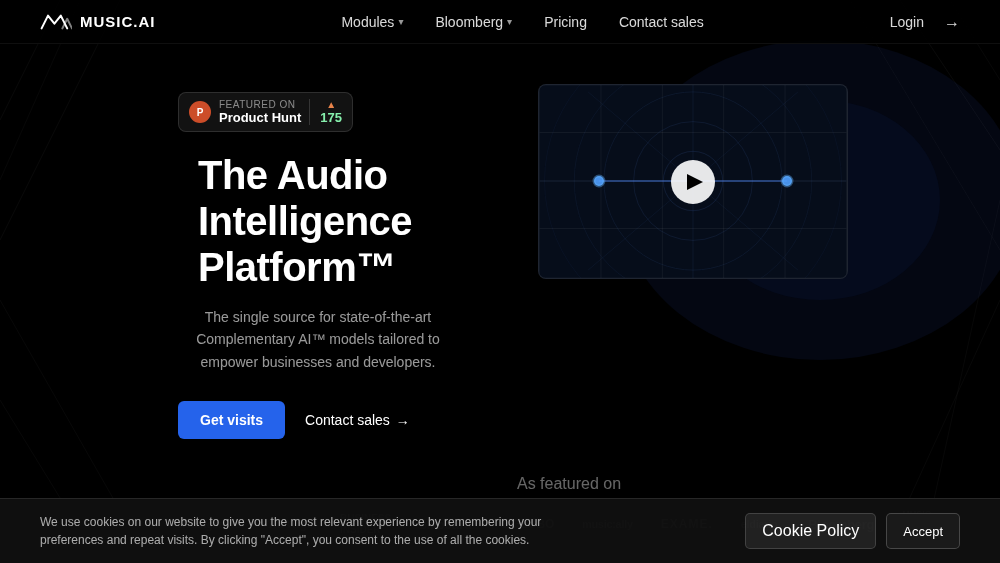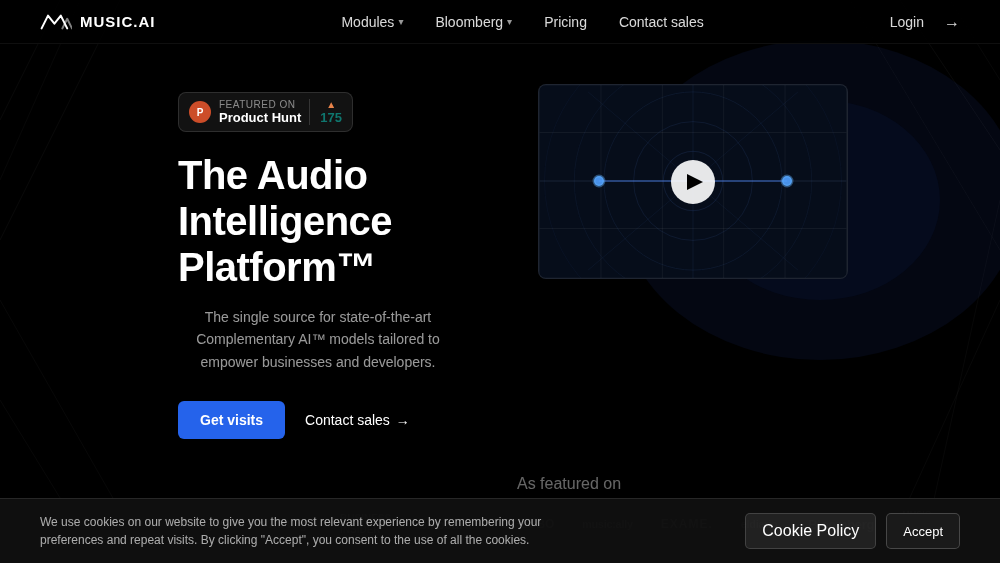--- a/index.html
+++ b/index.html
@@ -122,30 +122,31 @@
       border-left: 1px solid rgba(255,255,255,0.15);
       padding-left: 10px;
     }
     .ph-triangle {
       color: #e8834a;
       font-size: 10px;
     }
     .ph-num {
       font-size: 13px;
       font-weight: 600;
-      color: #0f766e;
+      color: #86efac;
     }
 
     .hero-title {
       font-size: 40px;
       font-weight: 700;
       line-height: 1.15;
       color: #fff;
       margin-bottom: 16px;
       letter-spacing: -0.5px;
+      margin-left: 20px;
     }
     .hero-desc {
       font-size: 14px;
       color: rgba(255,255,255,0.6);
       line-height: 1.6;
       margin-bottom: 28px;
       max-width: 280px;
       text-align: center;
     }
     .hero-ctas {

